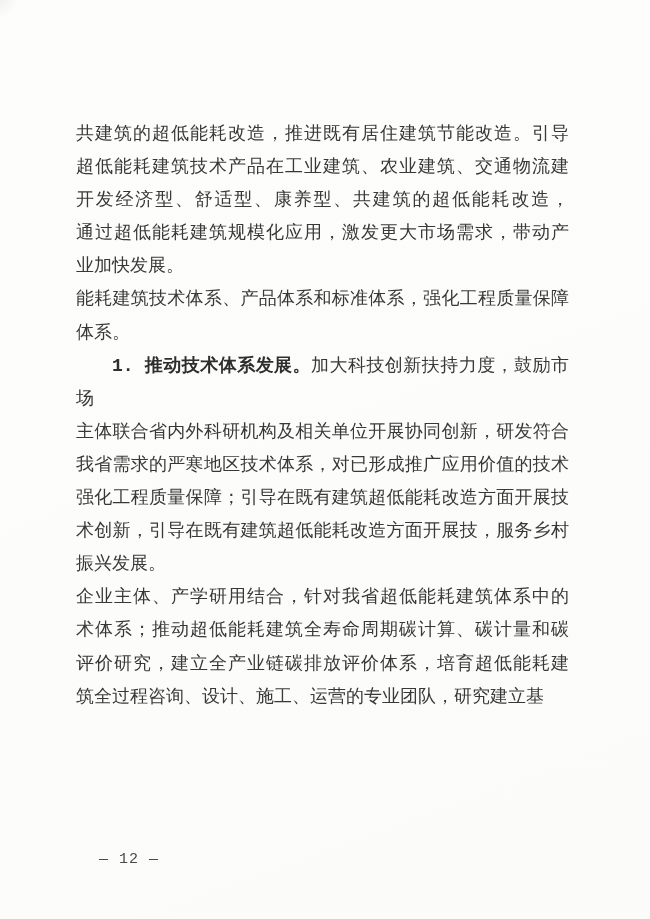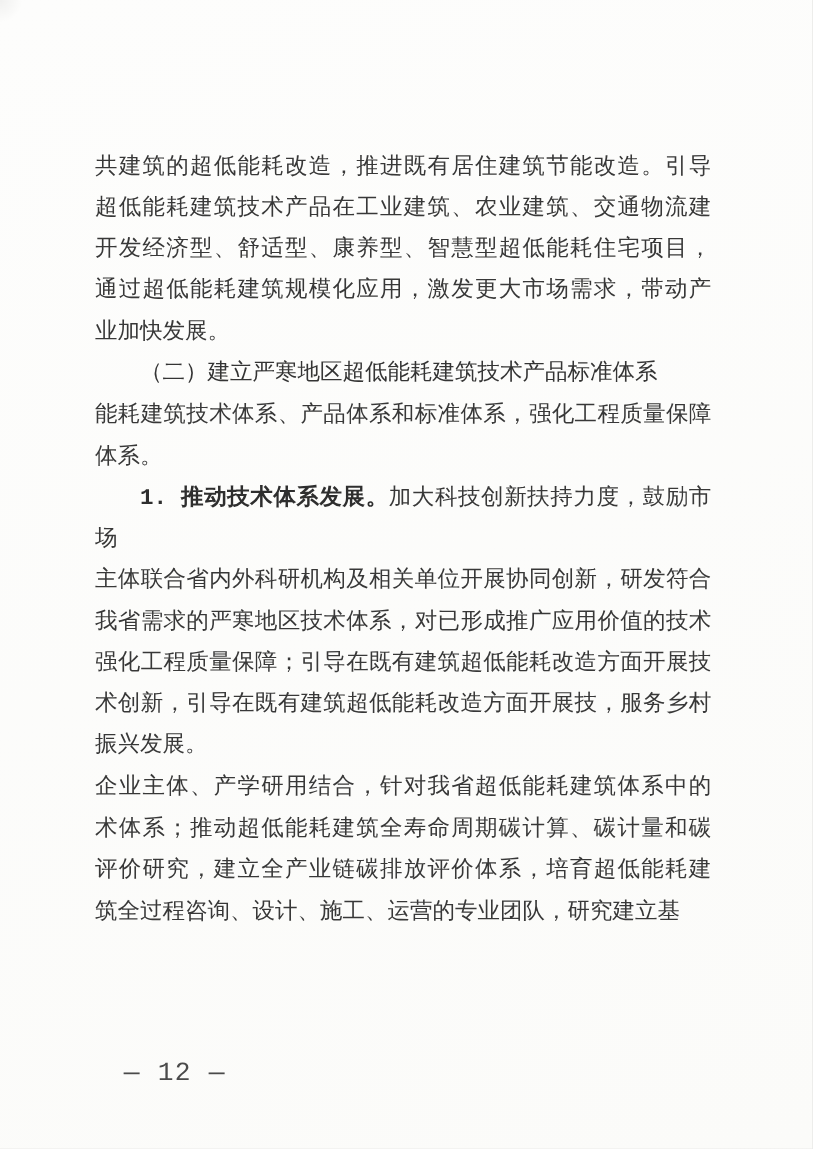--- a/index.html
+++ b/index.html
@@ -41,40 +41,37 @@
     color: #343434;
   }
   .line b {
     font-weight: 700;
     color: #2e2e2e;
   }
   .footer {
     position: absolute;
     left: 99px;
     top: 851px;
-    font-size: 21px;
+    font-size: 15px;
     line-height: 18px;
     color: #4a4a4a;
     letter-spacing: 1px;
   }
 </style>
 </head>
 <body>
 
 <div class="page">
   <div class="content">
       <div>
         <div class="line stretch">共建筑的超低能耗改造，推进既有居住建筑节能改造。引导</div>
         <div class="line stretch">超低能耗建筑技术产品在工业建筑、农业建筑、交通物流建</div>
-        <div class="line stretch">开发经济型、舒适型、康养型、智慧型超低能耗住宅项目，</div>
+        <div class="line stretch">开发经济型、舒适型、康养型、共建筑的超低能耗改造，</div>
         <div class="line stretch">通过超低能耗建筑规模化应用，激发更大市场需求，带动产</div>
         <div class="line">业加快发展。</div>
-      </div>
-      <div>
-        <div class="line heading indent">（二）建立严寒地区超低能耗建筑技术产品标准体系</div>
       </div>
       <div>
         <div class="line stretch">能耗建筑技术体系、产品体系和标准体系，强化工程质量保障</div>
         <div class="line">体系。</div>
       </div>
       <div>
         <div class="line indent stretch"><b>1. 推动技术体系发展。</b>加大科技创新扶持力度，鼓励市场</div>
         <div class="line stretch">主体联合省内外科研机构及相关单位开展协同创新，研发符合</div>
         <div class="line stretch">我省需求的严寒地区技术体系，对已形成推广应用价值的技术</div>
         <div class="line stretch">强化工程质量保障；引导在既有建筑超低能耗改造方面开展技</div>

